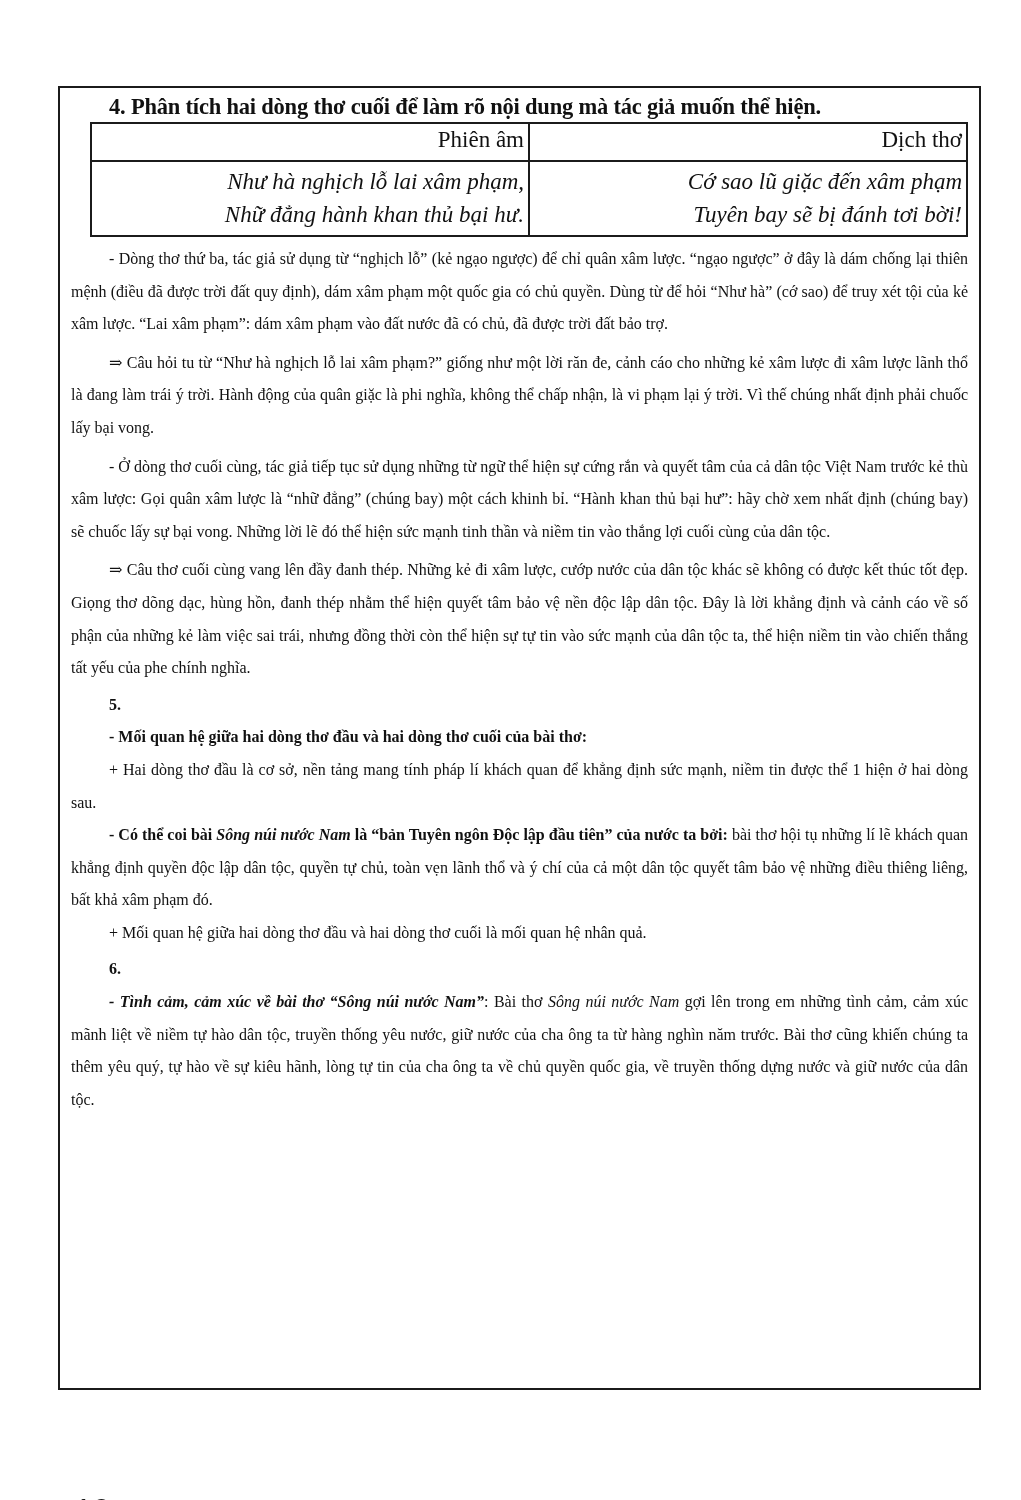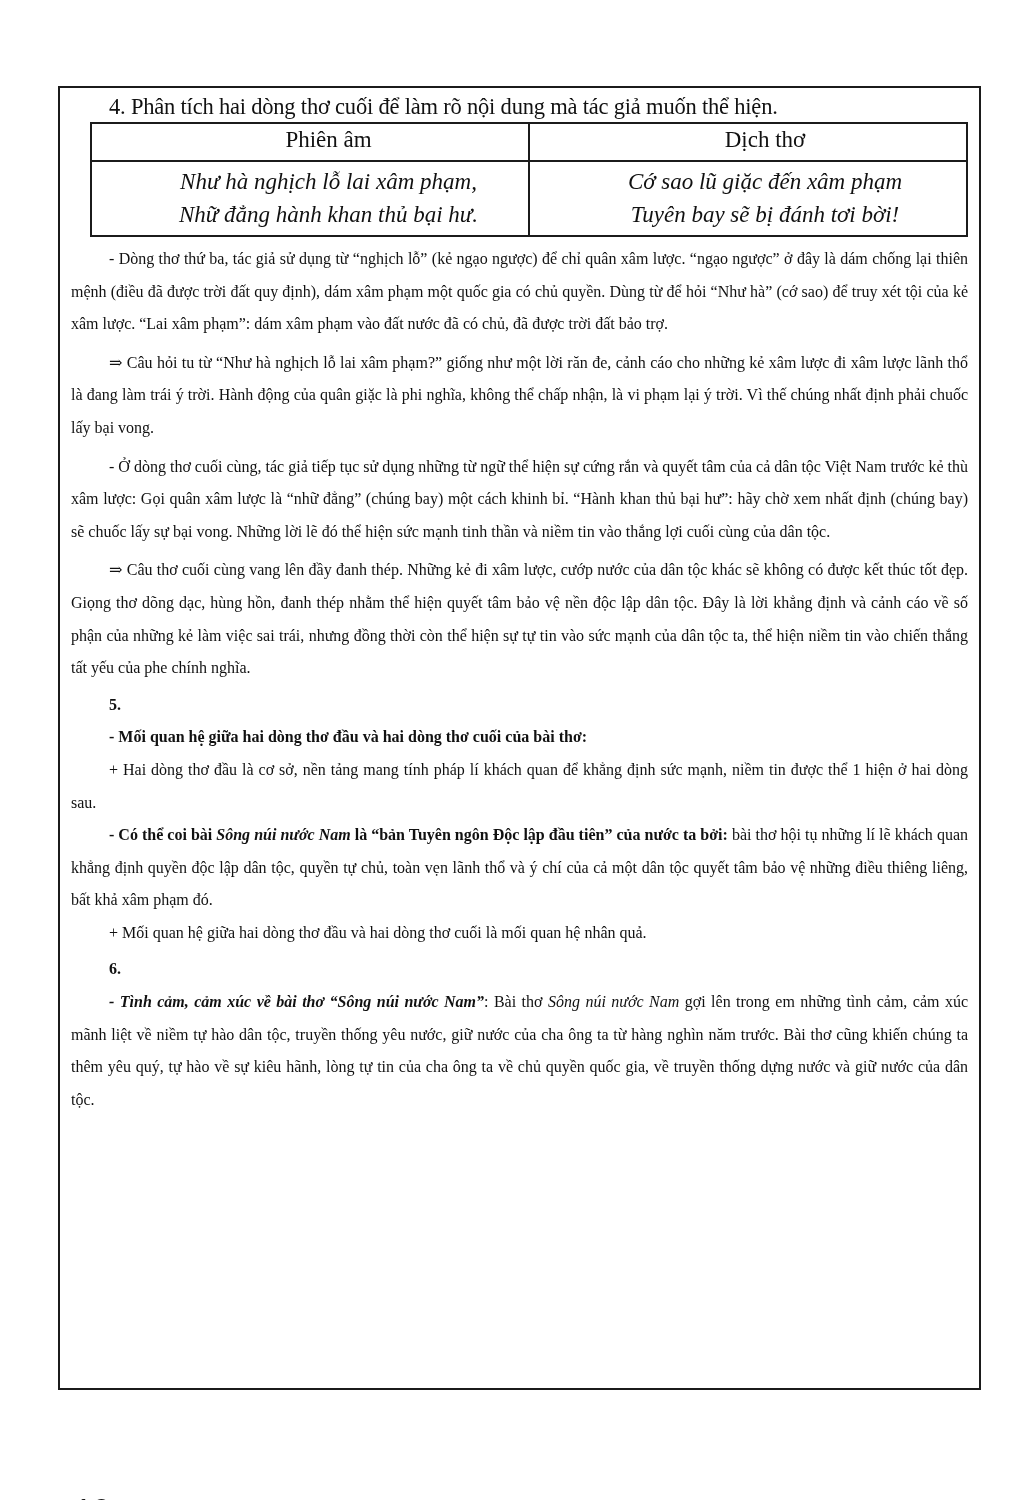--- a/index.html
+++ b/index.html
@@ -22,37 +22,37 @@
     width: 923px;
     height: 1304px;
     border: 2px solid #1b1b1b;
     box-sizing: border-box;
     padding: 2px 11px 0 11px;
     overflow: hidden;
     background: #ffffff;
   }
   .heading {
     font-size: 22.5px;
-    font-weight: normal;
+    font-weight: bold;
     margin: 4px 0 2px 0;
     padding-left: 38px;
     white-space: nowrap;
     letter-spacing: -0.2px;
   }
   table.poem-table {
     border-collapse: collapse;
     margin-left: 19px;
     width: 878px;
     table-layout: fixed;
   }
   table.poem-table th,
   table.poem-table td {
     border: 2px solid #1b1b1b;
     font-weight: normal;
-    text-align: center;
+    text-align: right;
     vertical-align: top;
     font-size: 23px;
   }
   table.poem-table th {
     padding: 3px 4px 3px 41px;
     height: 30px;
   }
   table.poem-table th.col2,
   table.poem-table td.col2 {
     padding-left: 38px;

